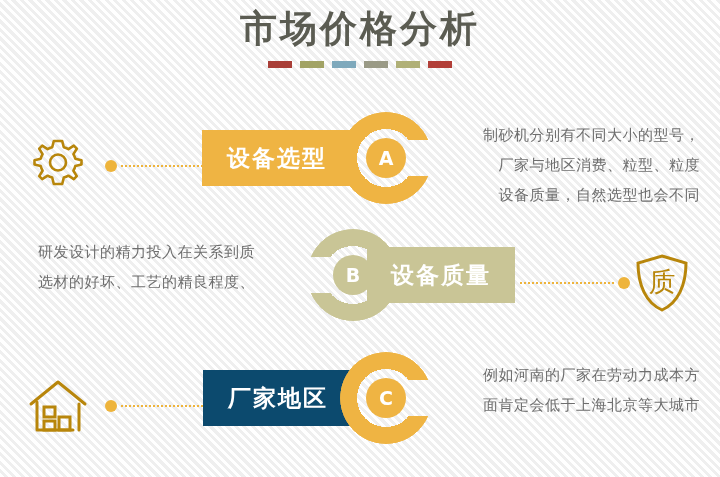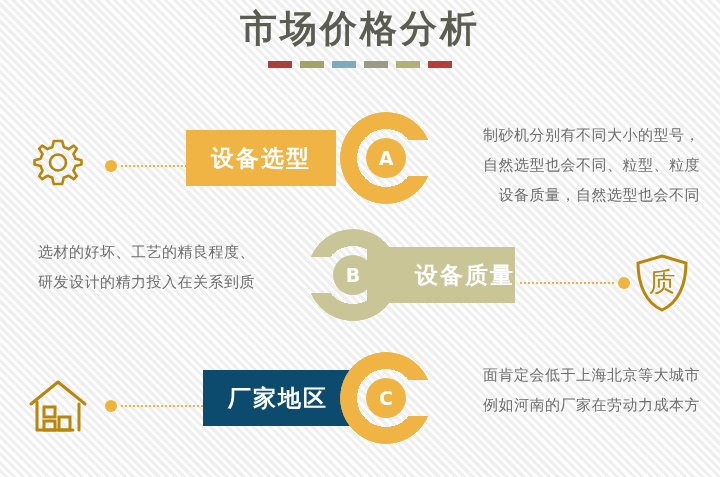--- a/index.html
+++ b/index.html
@@ -54,22 +54,22 @@
 
   
   .bar {
     position:absolute; top:22px; height:56px;
     display:flex; align-items:center; justify-content:center;
   }
   .bar span {
     color:#ffffff; font-size:23px; font-weight:bold; letter-spacing:2px;
     font-family:"DejaVu Sans","Liberation Sans",sans-serif;
   }
-  #bar-a { left:186px; width:150px; background:#efb443; }
-  #bar-b { left:367px; width:148px; background:#c9c596;justify-content:flex-end; }
+  #bar-a { left:202px; width:150px; background:#efb443; }
+  #bar-b { left:367px; width:148px; background:#c9c596; }
   #bar-c { left:203px; width:150px; background:#0c4a6e; }
 
   
   .arc { position:absolute; top:4px; width:92px; height:92px; }
   .arc .ring {
     position:absolute; inset:0; border-radius:50%;
   }
   .arc .badge {
     position:absolute; top:26px; width:40px; height:40px; border-radius:50%;
     display:flex; align-items:center; justify-content:center;
@@ -165,30 +165,30 @@
   </div>
 
   <div class="arc arc-right" id="arc-a">
     <div class="ring"></div>
     <div class="mask"></div>
     <div class="badge">A</div>
   </div>
 
   <div class="para para-right">
     <div>制砂机分别有不同大小的型号，</div>
-    <div>自然选型也会不同、粒型、粒度</div>
+    <div>厂家与地区消费、粒型、粒度</div>
     <div>设备质量，自然选型也会不同</div>
   </div>
 </div>
 
 <div class="row" id="row-b">
 
   <div class="para para-left">
+    <div>研发设计的精力投入在关系到质</div>
     <div>选材的好坏、工艺的精良程度、</div>
-    <div>研发设计的精力投入在关系到质</div>
   </div>
 
   <div class="arc arc-left" id="arc-b">
     <div class="ring"></div>
     <div class="mask"></div>
     <div class="badge">B</div>
   </div>
 
   <div class="bar" id="bar-b">
     <span>设备质量</span>
@@ -229,16 +229,16 @@
     <span>厂家地区</span>
   </div>
 
   <div class="arc arc-right" id="arc-c">
     <div class="ring"></div>
     <div class="mask"></div>
     <div class="badge">C</div>
   </div>
 
   <div class="para para-right">
+    <div>例如河南的厂家在劳动力成本方</div>
     <div>面肯定会低于上海北京等大城市</div>
-    <div>例如河南的厂家在劳动力成本方</div>
   </div>
 </div>
 
 </body></html>

